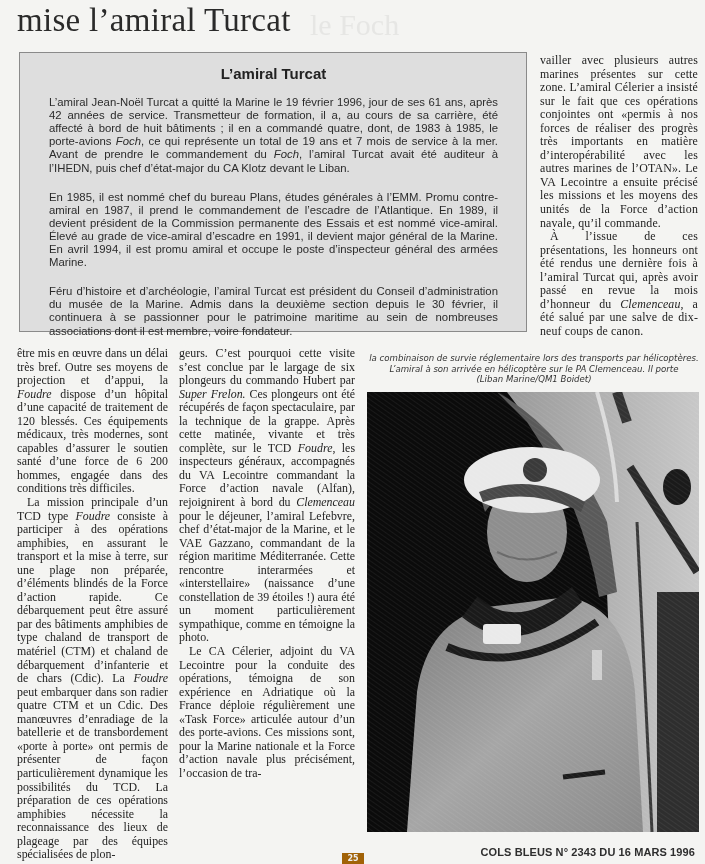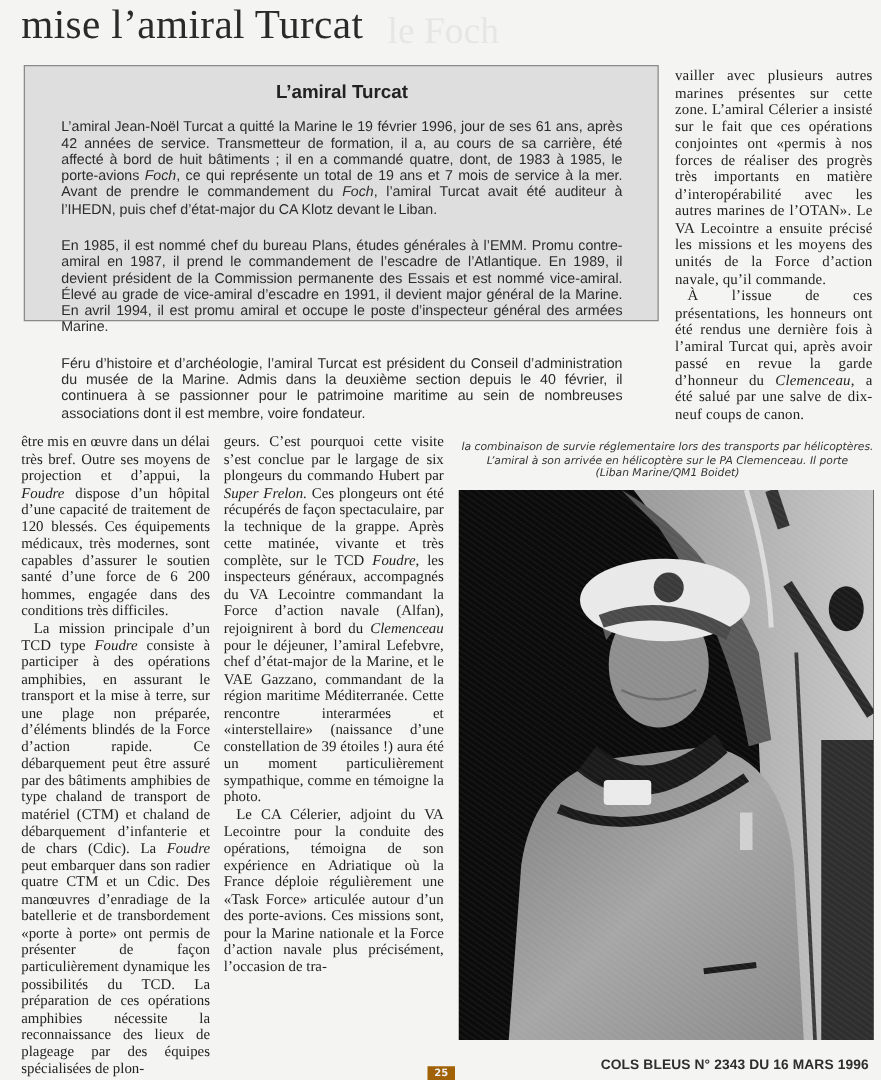--- a/index.html
+++ b/index.html
@@ -11,21 +11,21 @@
   .headline {
     position:absolute; left:17px; top:2px;
     font-family:"Liberation Serif", serif; font-size:33px; color:#2a2a2a;
     letter-spacing:0.3px; white-space:nowrap;
   }
   .headline-ghost {
     position:absolute; left:310px; top:8px;
     font-family:"Liberation Serif", serif; font-size:30px; color:#e6e6e4; white-space:nowrap;
   }
   .box {
-    position:absolute; left:19px; top:52px; width:508px; height:205px;
+    position:absolute; left:19px; top:52px; width:508px; height:280px;
     background:#dedede; border:1px solid #8a8a8a; box-sizing:border-box;
     padding:10px 12px 0 13px;
     font-family:"Liberation Sans", sans-serif; font-size:11.35px; line-height:13.1px; color:#2b2b2b;
   }
   .box-title {
     text-align:center; font-weight:bold; font-size:15px; margin:4px 0 12px 0; color:#222;
   }
   .box p { margin:16px; text-align:justify; }
   .col {
     position:absolute; font-family:"Liberation Serif", serif;
@@ -61,26 +61,26 @@
 </head>
 <body>
 
 <div class="headline-ghost">le Foch</div>
 <h1 class="headline" style="margin:0;font-weight:normal;">mise l’amiral Turcat</h1>
 
 <div class="box">
   <div class="box-title">L’amiral Turcat</div>
   <p><span>L’amiral Jean-Noël Turcat a quitté la Marine le 19 février 1996, jour de ses 61 ans, après 42 années de service. Transmetteur de formation, il a, au cours de sa carrière, été affecté à bord de huit bâtiments ; il en a commandé quatre, dont, de 1983 à 1985, le porte-avions </span><i>Foch</i><span>, ce qui représente un total de 19 ans et 7 mois de service à la mer. Avant de prendre le commandement du </span><i>Foch</i><span>, l’amiral Turcat avait été auditeur à l’IHEDN, puis chef d’état-major du CA Klotz devant le Liban.</span></p>
   <p>En 1985, il est nommé chef du bureau Plans, études générales à l’EMM. Promu contre-amiral en 1987, il prend le commandement de l’escadre de l’Atlantique. En 1989, il devient président de la Commission permanente des Essais et est nommé vice-amiral. Élevé au grade de vice-amiral d’escadre en 1991, il devient major général de la Marine. En avril 1994, il est promu amiral et occupe le poste d’inspecteur général des armées Marine.</p>
-  <p>Féru d’histoire et d’archéologie, l’amiral Turcat est président du Conseil d’administration du musée de la Marine. Admis dans la deuxième section depuis le 40 février, il continuera à se passionner pour le patrimoine maritime au sein de nombreuses associations dont il est membre, voire fondateur.</p>
+  <p>Féru d’histoire et d’archéologie, l’amiral Turcat est président du Conseil d’administration du musée de la Marine. Admis dans la deuxième section depuis le 30 février, il continuera à se passionner pour le patrimoine maritime au sein de nombreuses associations dont il est membre, voire fondateur.</p>
 </div>
 
 <div class="col col-right">
   <p>vailler avec plusieurs autres marines présentes sur cette zone. L’amiral Célerier a insisté sur le fait que ces opérations conjointes ont «permis à nos forces de réaliser des progrès très importants en matière d’interopérabilité avec les autres marines de l’OTAN». Le VA Lecointre a ensuite précisé les missions et les moyens des unités de la Force d’action navale, qu’il commande.</p>
-  <p class="indent"><span>À l’issue de ces présentations, les honneurs ont été rendus une dernière fois à l’amiral Turcat qui, après avoir passé en revue la garde d’honneur du </span><i>Clemenceau</i><span>, a été salué par une salve de dix-neuf coups de canon.</span></p>
+  <p class="indent"><span>À l’issue de ces présentations, les honneurs ont été rendus une dernière fois à l’amiral Turcat qui, après avoir passé en revue la mois d’honneur du </span><i>Clemenceau</i><span>, a été salué par une salve de dix-neuf coups de canon.</span></p>
 </div>
 
 <div class="col col-1">
   <p><span>être mis en œuvre dans un délai très bref. Outre ses moyens de projection et d’appui, la </span><i>Foudre</i><span> dispose d’un hôpital d’une capacité de traitement de 120 blessés. Ces équipements médicaux, très modernes, sont capables d’assurer le soutien santé d’une force de 6 200 hommes, engagée dans des conditions très difficiles.</span></p>
   <p class="indent"><span>La mission principale d’un TCD type </span><i>Foudre</i><span> consiste à participer à des opérations amphibies, en assurant le transport et la mise à terre, sur une plage non préparée, d’éléments blindés de la Force d’action rapide. Ce débarquement peut être assuré par des bâtiments amphibies de type chaland de transport de matériel (CTM) et chaland de débarquement d’infanterie et de chars (Cdic). La </span><i>Foudre</i><span> peut embarquer dans son radier quatre CTM et un Cdic. Des manœuvres d’enradiage de la batellerie et de transbordement «porte à porte» ont permis de présenter de façon particulièrement dynamique les possibilités du TCD. La préparation de ces opérations amphibies nécessite la reconnaissance des lieux de plageage par des équipes spécialisées de plon-</span></p>
 </div>
 
 <div class="col col-2">
   <p><span>geurs. C’est pourquoi cette visite s’est conclue par le largage de six plongeurs du commando Hubert par </span><i>Super Frelon.</i><span> Ces plongeurs ont été récupérés de façon spectaculaire, par la technique de la grappe. Après cette matinée, vivante et très complète, sur le TCD </span><i>Foudre</i><span>, les inspecteurs généraux, accompagnés du VA Lecointre commandant la Force d’action navale (Alfan), rejoignirent à bord du </span><i>Clemenceau</i><span> pour le déjeuner, l’amiral Lefebvre, chef d’état-major de la Marine, et le VAE Gazzano, commandant de la région maritime Méditerranée. Cette rencontre interarmées et «interstellaire» (naissance d’une constellation de 39 étoiles !) aura été un moment particulièrement sympathique, comme en témoigne la photo.</span></p>
   <p class="indent">Le CA Célerier, adjoint du VA Lecointre pour la conduite des opérations, témoigna de son expérience en Adriatique où la France déploie régulièrement une «Task Force» articulée autour d’un des porte-avions. Ces missions sont, pour la Marine nationale et la Force d’action navale plus précisément, l’occasion de tra-</p>

